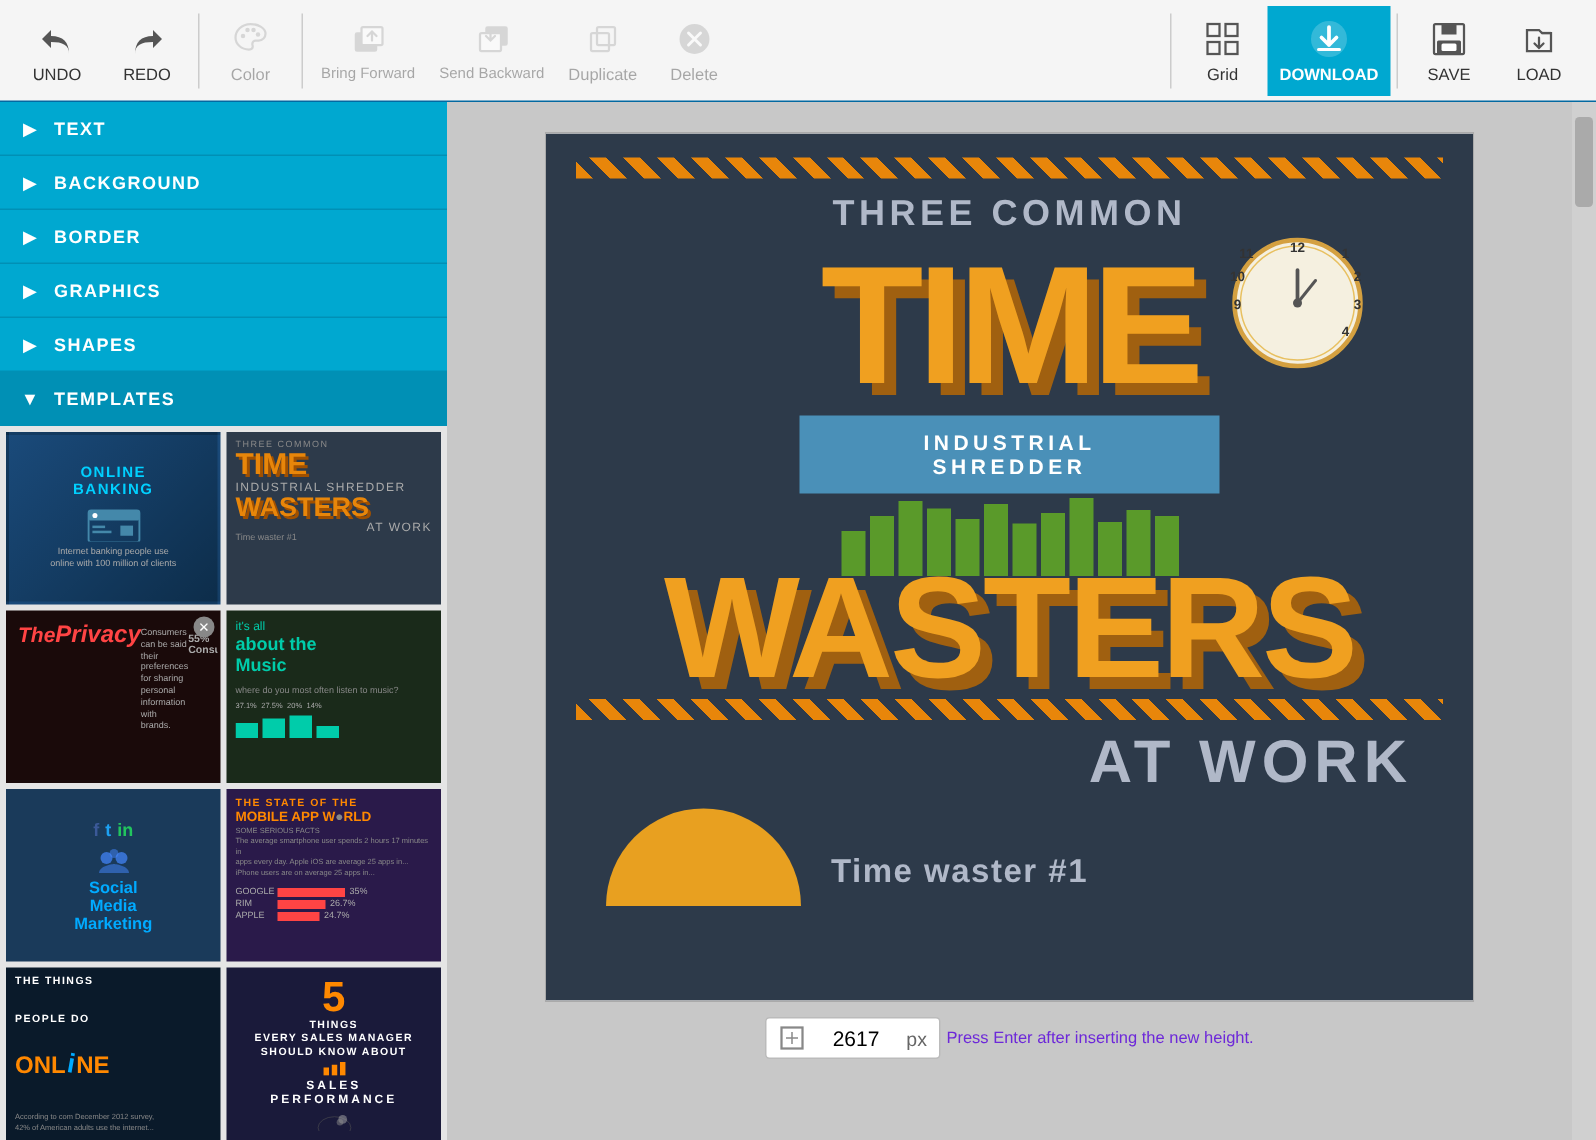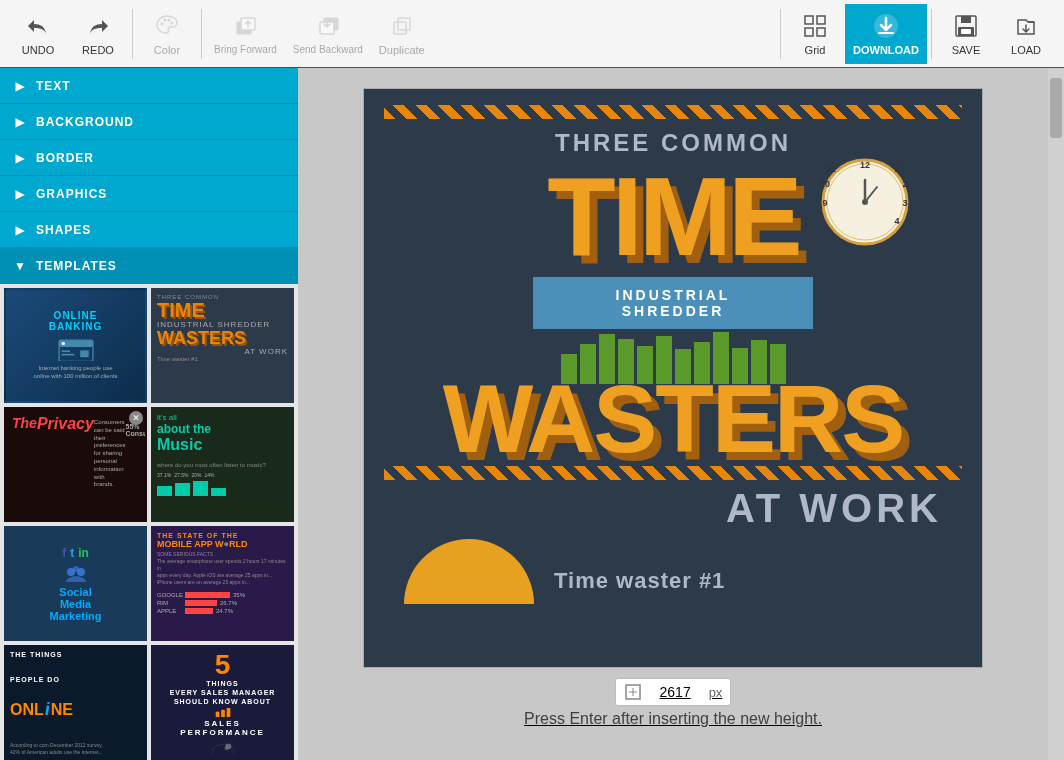--- a/index.html
+++ b/index.html
@@ -189,22 +189,22 @@
       border: none; outline: none;
       font-size: 14px;
       width: 55px;
       text-align: center;
     }
     .height-input-box span {
       font-size: 13px;
       color: #666;
     }
     .height-label {
-      font-size: 16px;
-      color: #404040;
+      font-size: 11px;
+      color: #6d28d9;
       text-align: center;
     }
 
     
     #right-scroll {
       width: 16px;
       background: #d0d0d0;
       display: flex;
       flex-direction: column;
     }
@@ -285,20 +285,27 @@
     </button>
 
     <button class="tool-btn disabled">
       <svg class="icon-svg" viewBox="0 0 28 28">
         <rect x="6" y="10" width="12" height="12" rx="1" fill="none" stroke="#aaa" stroke-width="1.5"></rect>
         <rect x="10" y="6" width="12" height="12" rx="1" fill="none" stroke="#aaa" stroke-width="1.5"></rect>
       </svg>
       <span>Duplicate</span>
     </button>
 
+    <button class="tool-btn disabled">
+      <svg class="icon-svg" viewBox="0 0 28 28">
+        <circle cx="14" cy="14" r="10" fill="#aaa"></circle>
+        <path d="M10 10 L18 18 M18 10 L10 18" stroke="white" stroke-width="2" stroke-linecap="round"></path>
+      </svg>
+      <span>Delete</span>
+    </button>
   </div>
 
   <div class="toolbar-right">
     <div class="tool-separator"></div>
 
     <button class="tool-btn">
       <svg class="icon-svg" viewBox="0 0 28 28" fill="none" stroke="#555" stroke-width="1.5">
         <rect x="4" y="4" width="8" height="8"></rect>
         <rect x="16" y="4" width="8" height="8"></rect>
         <rect x="4" y="16" width="8" height="8"></rect>
@@ -396,21 +403,21 @@
         <div style="color:#ff4444; font-size:14px; font-style:italic; font-weight:bold;">The</div>
         <div style="color:#ff4444; font-size:16px; font-style:italic; font-weight:bold;">Privacy</div>
         <div style="color:#aaa; font-size:6px; line-height:1.3; margin-top:4px;">Consumers can be said their<br>preferences for sharing personal information<br>with brands.</div>
         <div style="color:#aaa; font-size:7px; margin-top:8px; font-weight:bold;">55% Consumers</div>
         <div class="gallery-close">✕</div>
       </div>
 
       <div class="gallery-item tpl-music">
         <div style="color:#00ccaa; font-size:8px;">it's all</div>
         <div style="color:#00ccaa; font-size:12px; font-weight:bold;">about the</div>
-        <div style="color:#00ccaa; font-size:16px; font-weight:bold;">Music</div>
+        <div style="color:#00ccaa; font-size:12px; font-weight:bold;">Music</div>
         <div style="color:#888; font-size:6px; margin-top:8px;">where do you most often listen to music?</div>
         <div style="display:flex; gap:3px; margin-top:4px;">
           <div style="color:#aaa; font-size:5px;">37.1%</div>
           <div style="color:#aaa; font-size:5px;">27.5%</div>
           <div style="color:#aaa; font-size:5px;">20%</div>
           <div style="color:#aaa; font-size:5px;">14%</div>
         </div>
         <svg width="100" height="18" viewBox="0 0 100 18">
           <rect x="0" y="8" width="15" height="10" fill="#00ccaa"></rect>
           <rect x="18" y="5" width="15" height="13" fill="#00ccaa"></rect>
@@ -555,21 +562,21 @@
           <span style="font-size:40px; font-weight:900; color:#b0b8c8; letter-spacing:4px;">AT WORK</span>
         </div>
 
         <div style="display:flex; align-items:flex-end; padding:0 60px 0 40px; margin-top:8px;">
           <div style="width:130px; height:65px; background:#e8a020; border-radius:65px 65px 0 0; flex-shrink:0;"></div>
           <div style="font-size:22px; font-weight:bold; color:#b0b8c8; letter-spacing:1px; margin-left:20px; padding-bottom:10px;">Time waster #1</div>
         </div>
       </div>
     </div>
 
-    <div style="display:flex; flex-direction:column; align-items:center; margin-top:10px; gap:4px;text-decoration:underline;">
+    <div style="display:flex; flex-direction:row; align-items:center; margin-top:10px; gap:4px;">
       <div class="height-input-box">
         <svg width="18" height="18" viewBox="0 0 18 18">
           <rect x="2" y="2" width="14" height="14" fill="none" stroke="#888" stroke-width="1.5"></rect>
           <line x1="9" y1="5" x2="9" y2="13" stroke="#888" stroke-width="1"></line>
           <line x1="5" y1="9" x2="13" y2="9" stroke="#888" stroke-width="1"></line>
         </svg>
         <input type="text" value="2617" style="">
         <span>px</span>
       </div>
       <div class="height-label">Press Enter after inserting the new height.</div>

